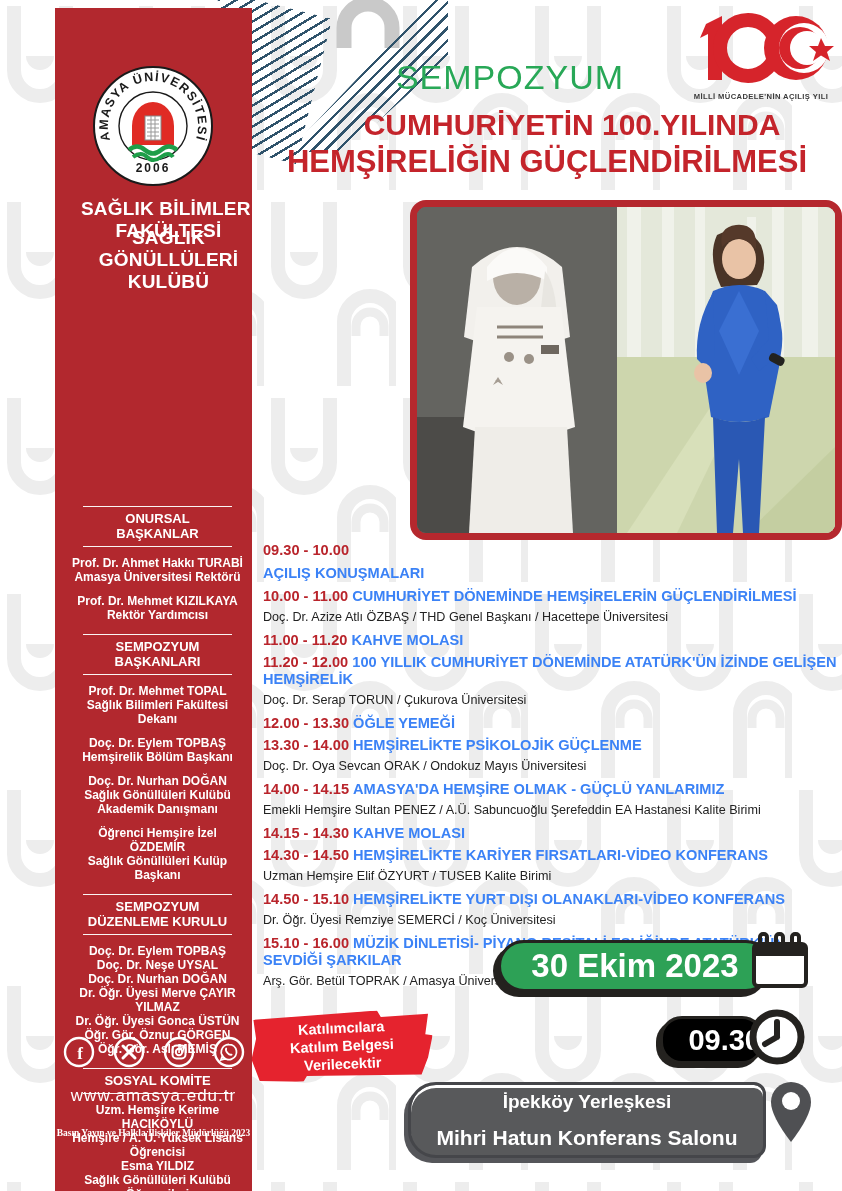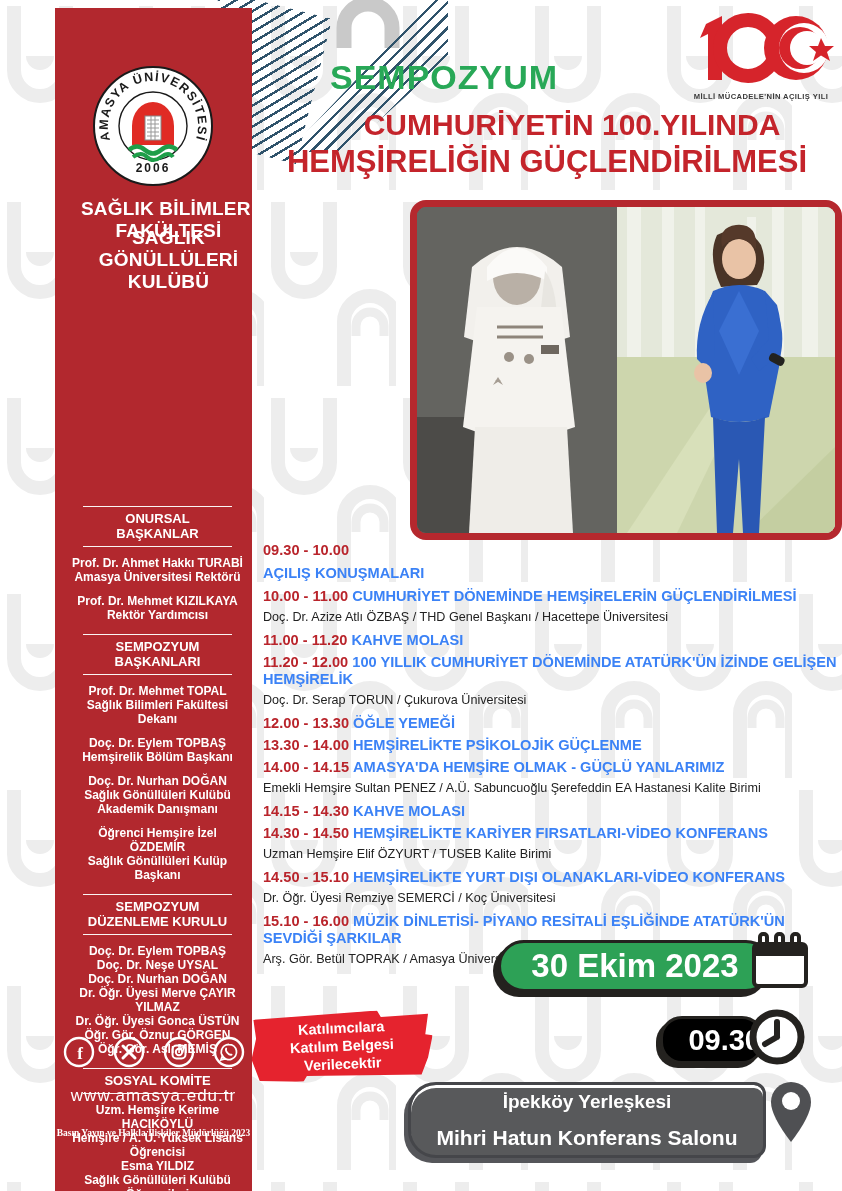--- a/index.html
+++ b/index.html
@@ -18,21 +18,21 @@
   #fac1{top:190px;} #fac2{top:219px;}
   #committees{position:absolute;left:0;top:498px;width:100%;}
   .sec-heading{font-weight:bold;font-size:13px;margin:0 20px 9px;padding:4px 0 5px;border-top:1.4px solid rgba(255,255,255,.95);border-bottom:1.4px solid rgba(255,255,255,.95);}
   .group{margin:0 8px 10px;font-weight:bold;font-size:12px;line-height:14px;}
   .section{margin-bottom:12px;padding-left:8px;}
   #social{position:absolute;left:0;top:1028px;width:100%;display:flex;justify-content:center;gap:18px;}
   #social svg{display:block;}
   #website{position:absolute;left:0;top:1078px;width:100%;font-size:17px;font-weight:300;letter-spacing:1px;color:#fff;}
   #credit{position:absolute;left:0;top:1120px;width:100%;font-family:"Liberation Serif",serif;font-weight:bold;font-size:9.5px;}
   
-  #symposium{position:absolute;left:330px;top:58px;width:360px;text-align:left;color:#28a857;font-weight:bold;font-size:34px;letter-spacing:1px;}
+  #symposium{position:absolute;left:330px;top:58px;width:360px;text-align:center;color:#28a857;font-weight:normal;font-size:34px;letter-spacing:1px;}
   #title1{position:absolute;left:282px;top:108px;width:580px;text-align:center;color:#c4242b;font-weight:bold;font-size:30px;}
   #title2{position:absolute;left:252px;top:144px;width:590px;text-align:center;color:#c4242b;font-weight:bold;font-size:31px;}
   #centennial{position:absolute;left:688px;top:12px;width:146px;text-align:center;}
   #centennial-caption{font-size:7.6px;font-weight:bold;color:#3a3a3a;letter-spacing:.4px;margin-top:2px;}
   
   #photo{position:absolute;left:410px;top:200px;width:432px;height:340px;border:7px solid #b5282e;border-radius:16px;box-sizing:border-box;overflow:hidden;background:#777;}
   
   #schedule{position:absolute;left:263px;top:542px;width:575px;}
   .srow{font-size:14.6px;line-height:17px;margin-bottom:5px;}
   .stime{color:#b9242b;font-weight:bold;margin-top:16px;}
@@ -260,20 +260,21 @@
     <div class="sspeaker">Doç. Dr. Azize Atlı ÖZBAŞ / THD Genel Başkanı / Hacettepe Üniversitesi</div>
 
     <div class="srow"><span class="stime">11.00 - 11.20</span> <span class="stitle">KAHVE MOLASI</span></div>
 
     <div class="srow"><span class="stime">11.20 - 12.00</span> <span class="stitle">100 YILLIK CUMHURİYET DÖNEMİNDE ATATÜRK'ÜN İZİNDE GELİŞEN HEMŞİRELİK</span></div>
     <div class="sspeaker">Doç. Dr. Serap TORUN / Çukurova Üniversitesi</div>
 
     <div class="srow"><span class="stime">12.00 - 13.30</span> <span class="stitle">ÖĞLE YEMEĞİ</span></div>
 
     <div class="srow"><span class="stime">13.30 - 14.00</span> <span class="stitle">HEMŞİRELİKTE PSİKOLOJİK GÜÇLENME</span></div>
+    <div class="sspeaker">Doç. Dr. Oya Sevcan ORAK / Ondokuz Mayıs Üniversitesi</div>
 
     <div class="srow"><span class="stime">14.00 - 14.15</span> <span class="stitle">AMASYA'DA HEMŞİRE OLMAK - GÜÇLÜ YANLARIMIZ</span></div>
     <div class="sspeaker">Emekli Hemşire Sultan PENEZ / A.Ü. Sabuncuoğlu Şerefeddin EA Hastanesi Kalite Birimi</div>
 
     <div class="srow"><span class="stime">14.15 - 14.30</span> <span class="stitle">KAHVE MOLASI</span></div>
 
     <div class="srow"><span class="stime">14.30 - 14.50</span> <span class="stitle">HEMŞİRELİKTE KARİYER FIRSATLARI-VİDEO KONFERANS</span></div>
     <div class="sspeaker">Uzman Hemşire Elif ÖZYURT / TUSEB Kalite Birimi</div>
 
     <div class="srow"><span class="stime">14.50 - 15.10</span> <span class="stitle">HEMŞİRELİKTE YURT DIŞI OLANAKLARI-VİDEO KONFERANS</span></div>

